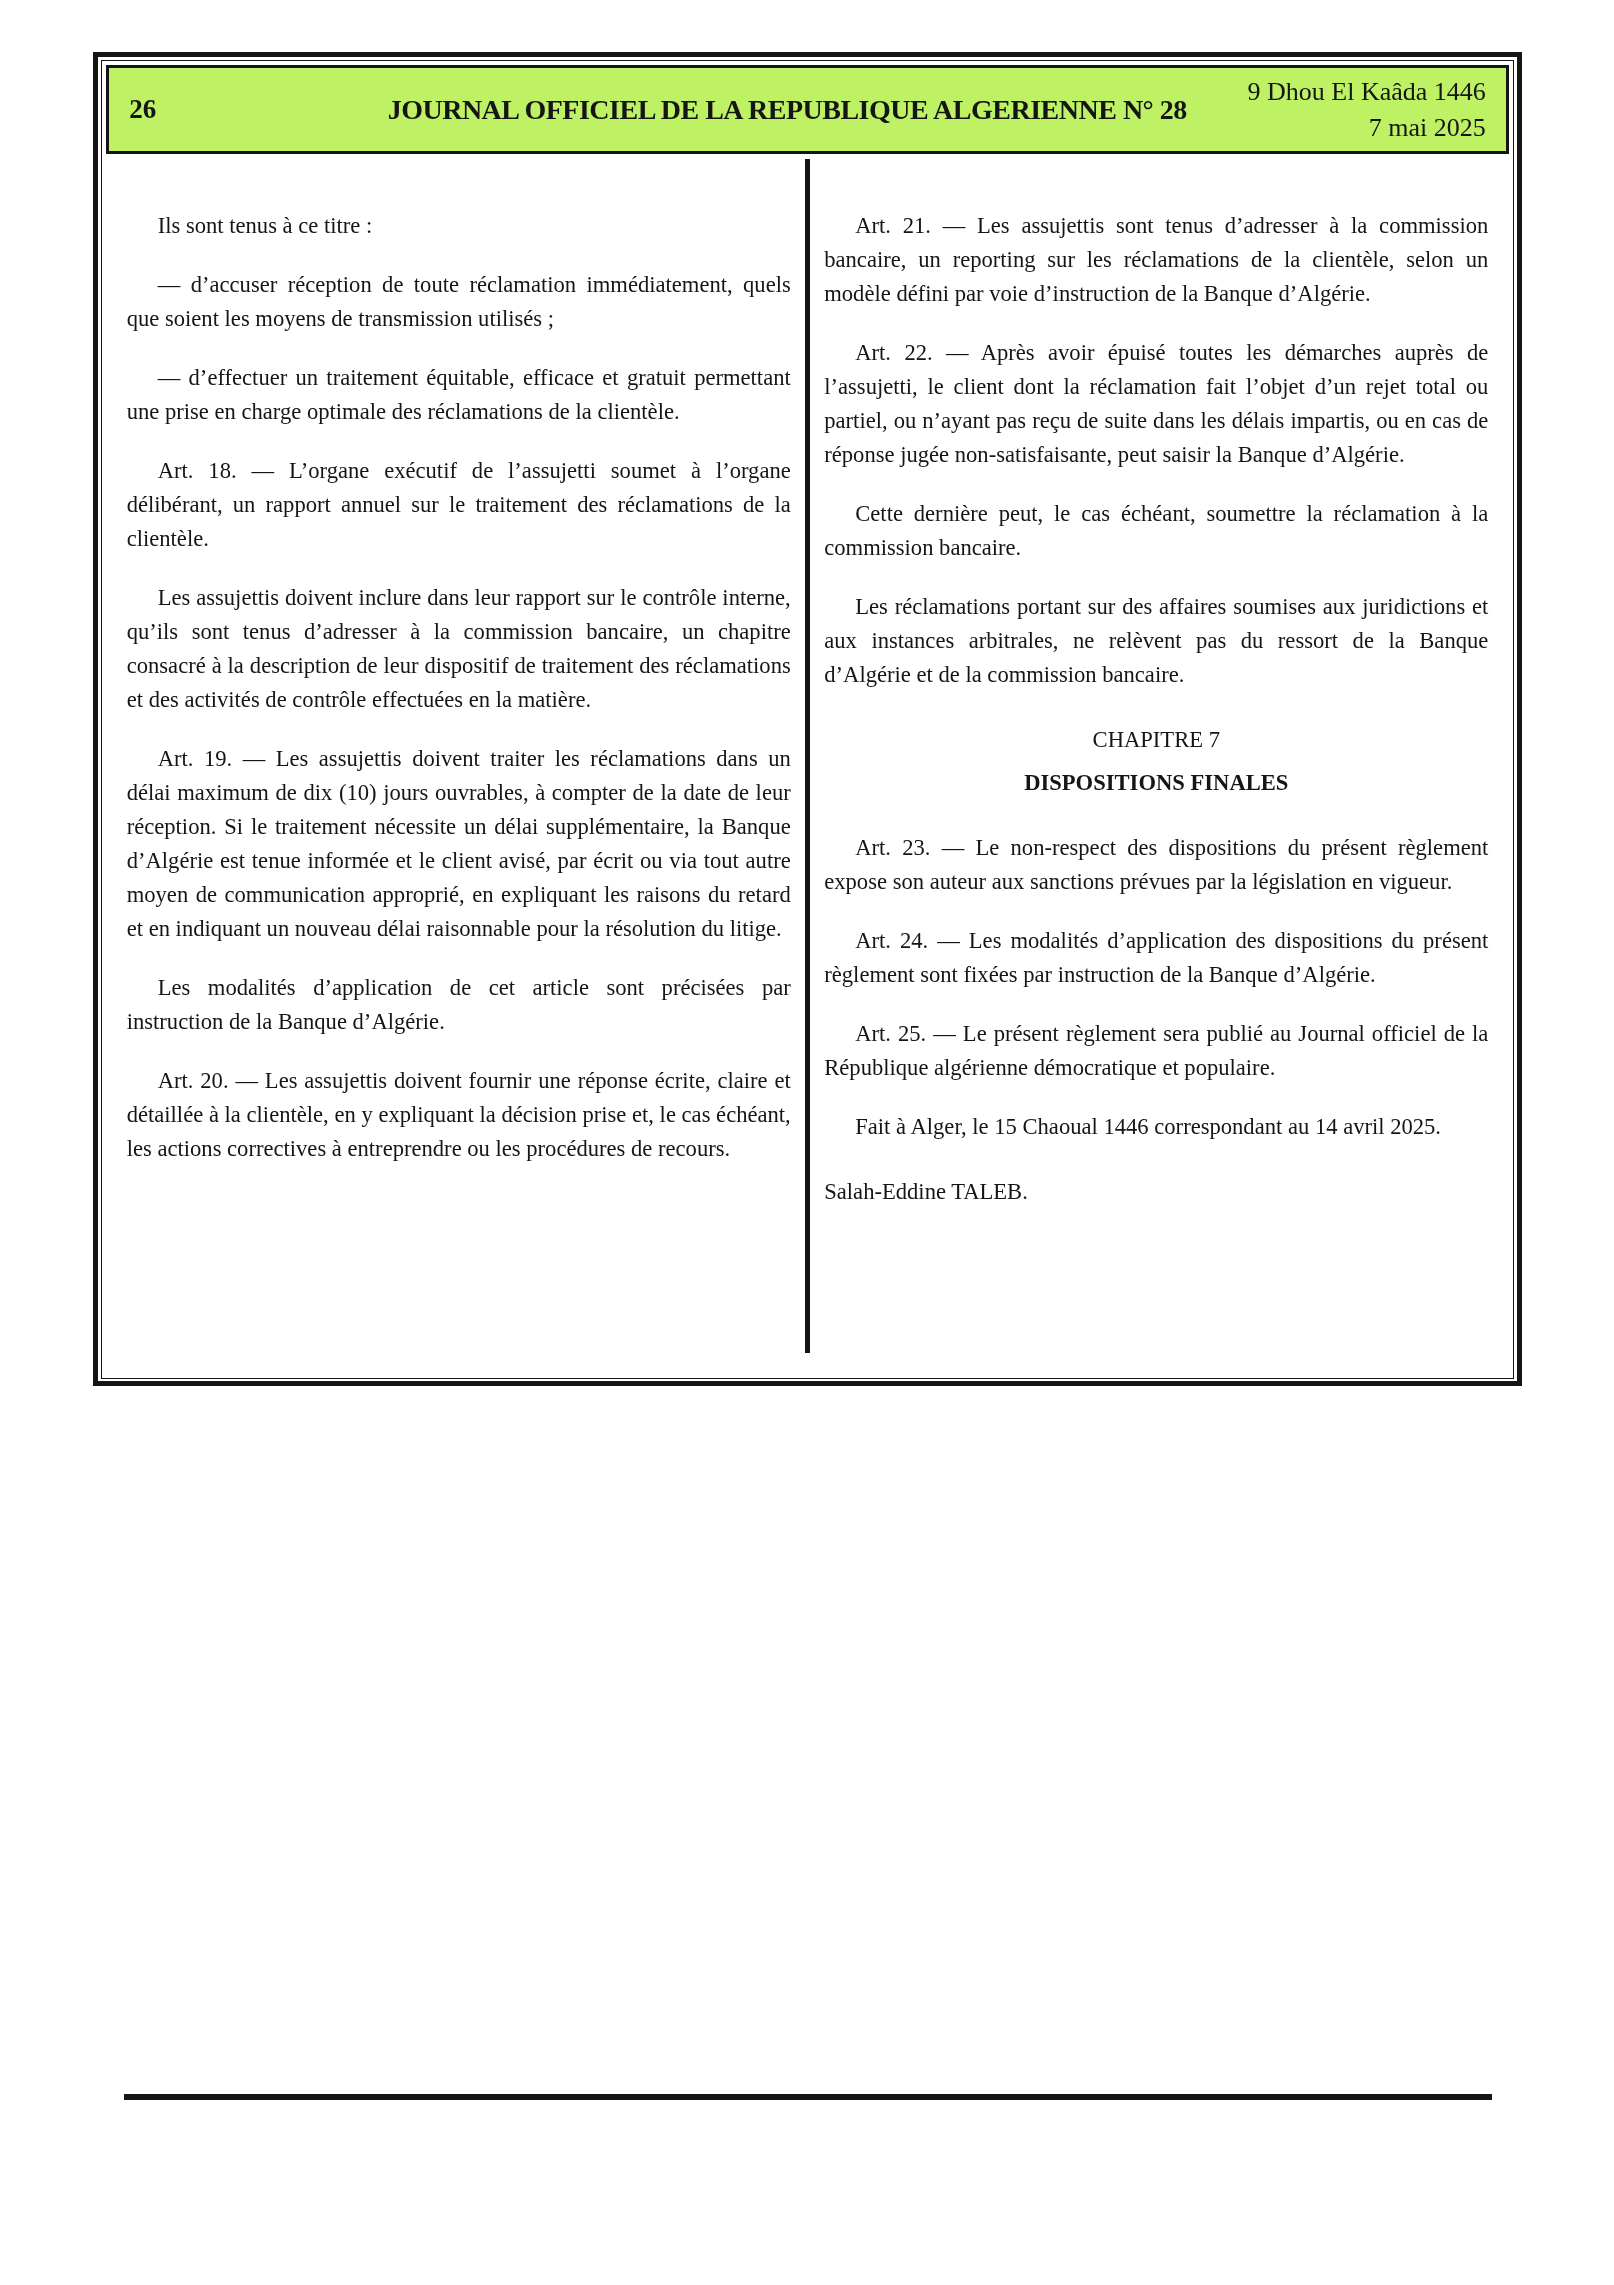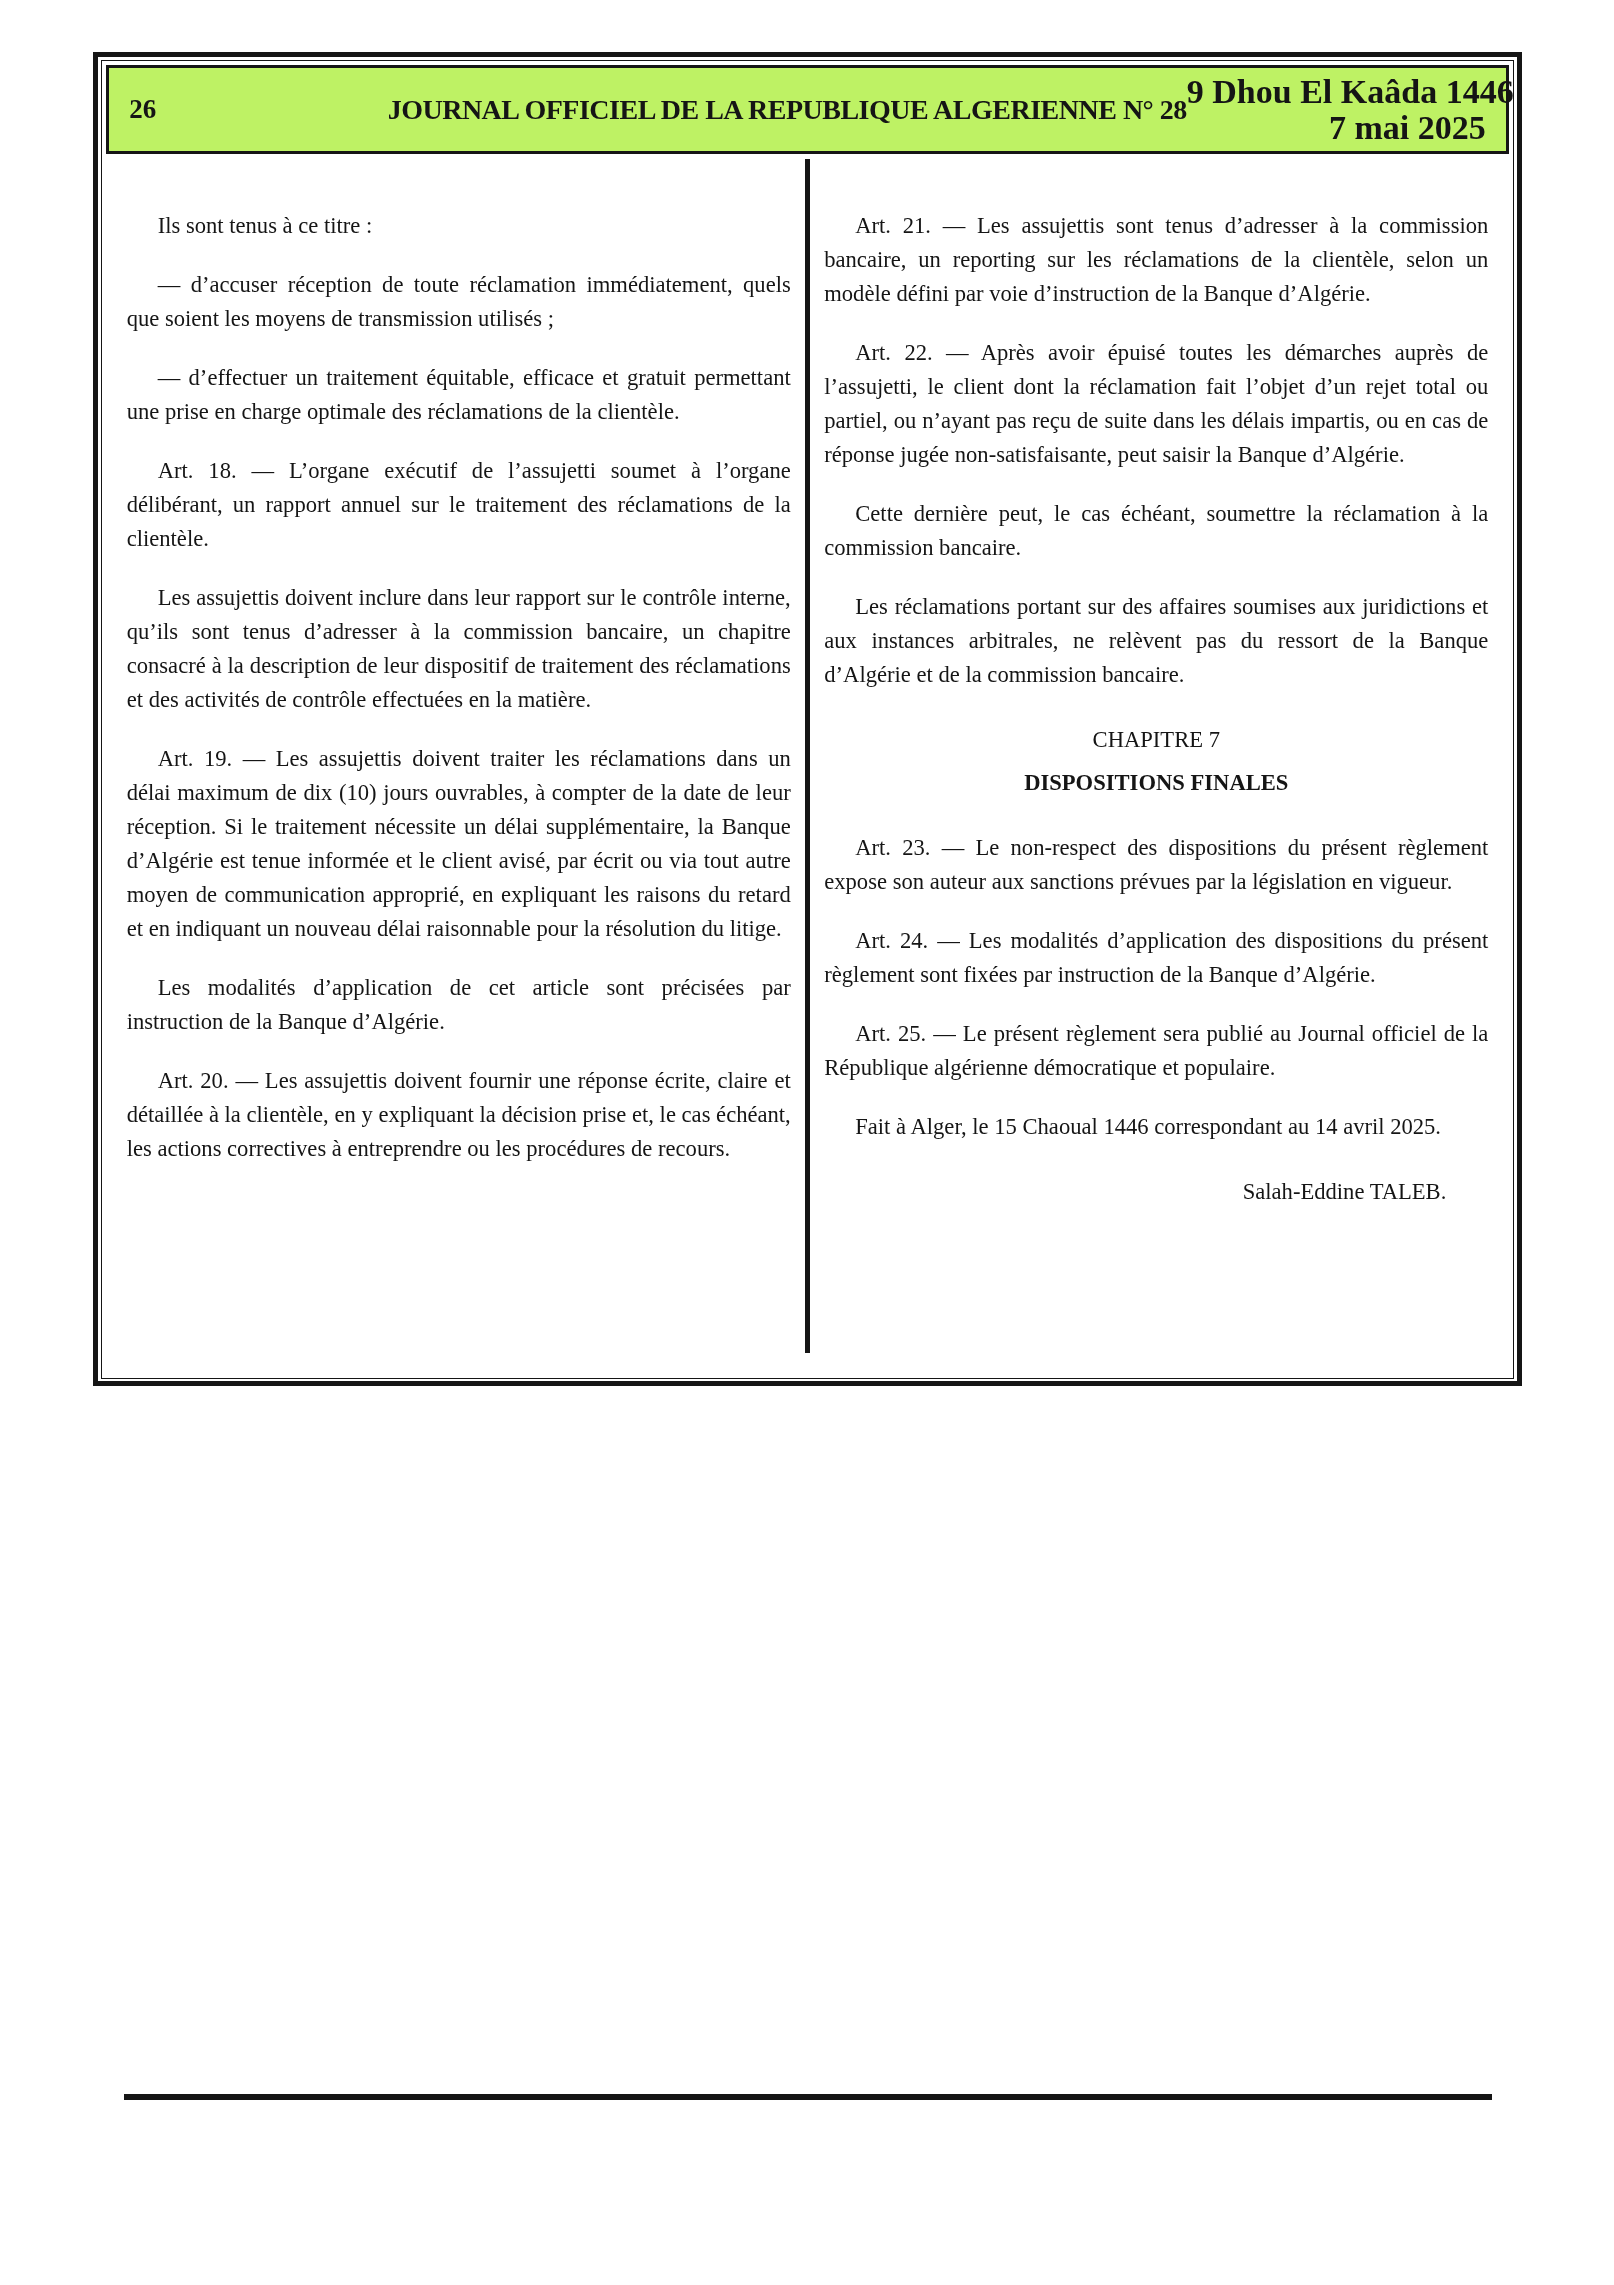--- a/index.html
+++ b/index.html
@@ -46,22 +46,22 @@
     flex: 1;
     text-align: right;
     font-size: 28px;
     font-weight: bold;
     letter-spacing: -0.5px;
     white-space: nowrap;
   }
   .hb-right {
     width: 299px;
     text-align: right;
-    font-size: 34px;
-    font-weight: bold;
+    font-size: 26px;
+    font-weight: normal;
     line-height: 36px;
     white-space: nowrap;
   }
 
   
   .columns {
     display: flex;
     height: 1219px;
     overflow: hidden;
   }
@@ -90,21 +90,21 @@
     text-indent: 0;
     margin: 31px 0 9px 0;
   }
   .p-center-bold {
     text-align: center;
     text-indent: 0;
     font-weight: bold;
     margin: 0 0 31px 0;
   }
   .p-right {
-    text-align: right;
+    text-align: left;
     text-indent: 0;
     padding-right: 42px;
     margin: 31px 0 0 0;
   }
 
   
   .footer { margin-top: 708px; }
   .footer-rule {
     width: 1368px;
     height: 5.4px;

